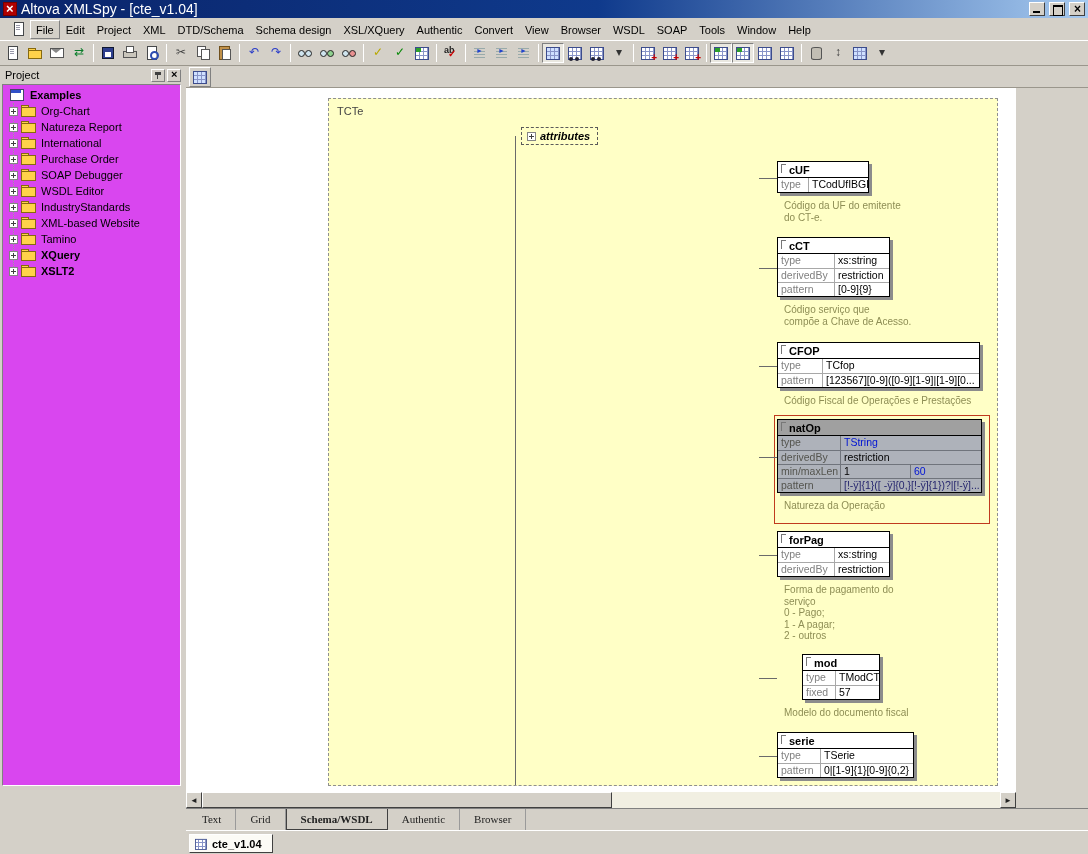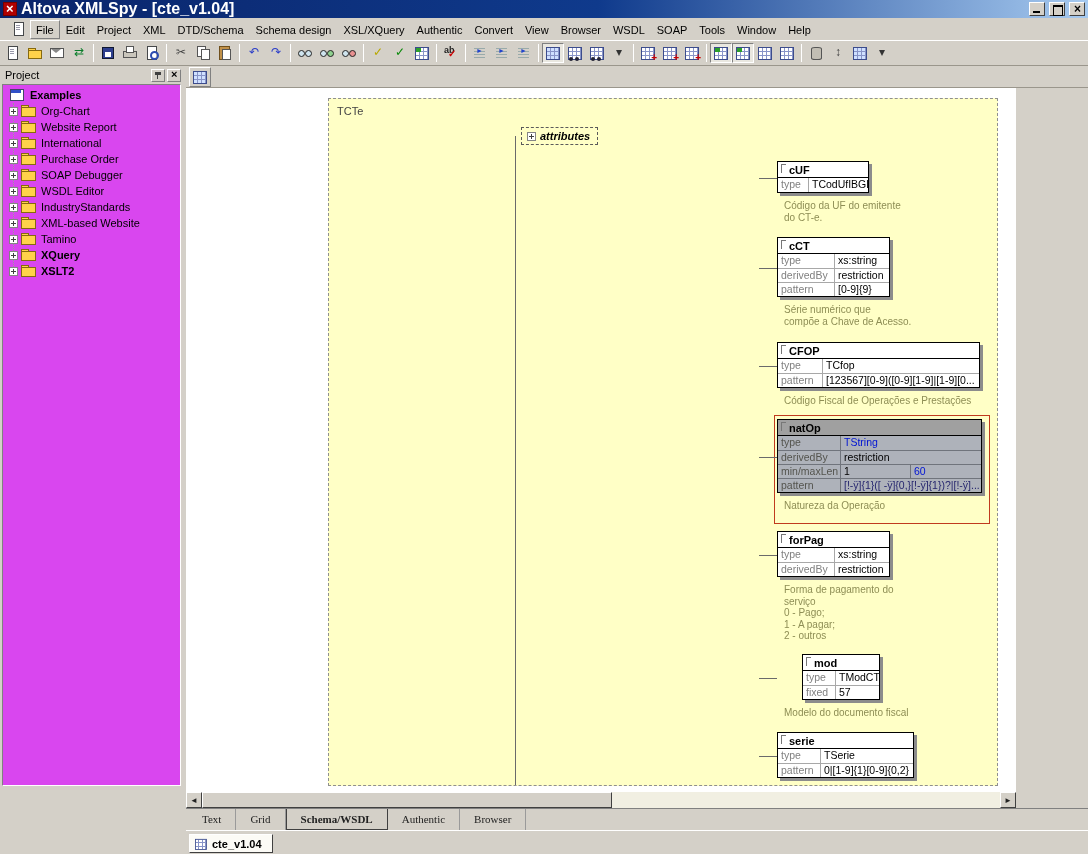--- a/index.html
+++ b/index.html
@@ -4,21 +4,21 @@
 <style>
   * { box-sizing: border-box; margin: 0; padding: 0; }
   html,body { width:1088px; height:854px; overflow:hidden; }
   body { font-family:"Liberation Sans", sans-serif; font-size:11px; background:#d4d0c8; color:#000; }
   #window { width:1088px; height:854px; display:flex; flex-direction:column; background:#d4d0c8; }
 
   
   .titlebar { height:18px; background:linear-gradient(90deg,#0a246a 0%,#0f3a8c 55%,#a6caf0 100%); display:flex; align-items:center; padding:0 3px; gap:4px; flex:none; }
   .app-icon { width:14px; height:14px; background:#b00000; border:1px solid #700; position:relative; flex:none; }
   .app-icon::before { content:"×"; position:absolute; left:2px; top:-2px; color:#fff; font-weight:bold; font-size:13px; }
-  .title-text { color:#fff; font-weight:bold; font-size:16px; flex:1; white-space:nowrap; overflow:hidden; }
+  .title-text { color:#fff; font-weight:normal; font-size:14px; flex:1; white-space:nowrap; overflow:hidden; }
   .wbtn { width:16px; height:14px; background:#d4d0c8; border:1px solid; border-color:#fff #404040 #404040 #fff; position:relative; flex:none; cursor:default; }
   .wbtn-min::before { content:""; position:absolute; left:3px; bottom:2px; width:7px; height:2px; background:#000; }
   .wbtn-max::before { content:""; position:absolute; left:3px; top:2px; width:8px; height:8px; border:1px solid #000; border-top-width:2px; }
   .wbtn-close::before { content:"×"; position:absolute; left:4px; top:-1px; font-size:12px; font-weight:bold; line-height:14px; }
 
   
   .menubar { height:22px; background:#d4d0c8; display:flex; align-items:center; padding-left:10px; flex:none; }
   .menu-doc { margin:0 3px 0 1px; }
   .menu-item { padding:4px 6px 3px; cursor:default; }
   .menu-item.active { border:1px solid; border-color:#fff #808080 #808080 #fff; padding:3px 5px 2px; }
@@ -309,21 +309,21 @@
             <span class="lbl">Examples</span>
           </div>
           <div class="tree-row item">
             <span class="plusbox"></span>
             <span class="tfolder"></span>
             <span class="lbl">Org-Chart</span>
           </div>
           <div class="tree-row item">
             <span class="plusbox"></span>
             <span class="tfolder"></span>
-            <span class="lbl">Website Report</span>
+            <span class="lbl">Natureza Report</span>
           </div>
           <div class="tree-row item">
             <span class="plusbox"></span>
             <span class="tfolder"></span>
             <span class="lbl">International</span>
           </div>
           <div class="tree-row item">
             <span class="plusbox"></span>
             <span class="tfolder"></span>
             <span class="lbl">Purchase Order</span>
@@ -405,21 +405,21 @@
                 <div class="elem-row">
                   <span class="row-label" style="width: 56px;">derivedBy</span>
                   <span class="row-val">restriction</span>
                 </div>
                 <div class="elem-row">
                   <span class="row-label" style="width: 56px;">pattern</span>
                   <span class="row-val">[0-9]{9}</span>
                 </div>
               </div>
               <div class="anno" style="top: 205px;">
-                <div class="anno-line">Série numérico que</div>
+                <div class="anno-line">Código serviço que</div>
                 <div class="anno-line">compõe a Chave de Acesso.</div>
               </div>
               <div class="stub" style="top: 267px;"></div>
               <div class="elem" style="left: 448px; top: 243px; width: 203px;">
                 <div class="elem-header">CFOP</div>
                 <div class="elem-row">
                   <span class="row-label" style="width: 44px;">type</span>
                   <span class="row-val">TCfop</span>
                 </div>
                 <div class="elem-row">

